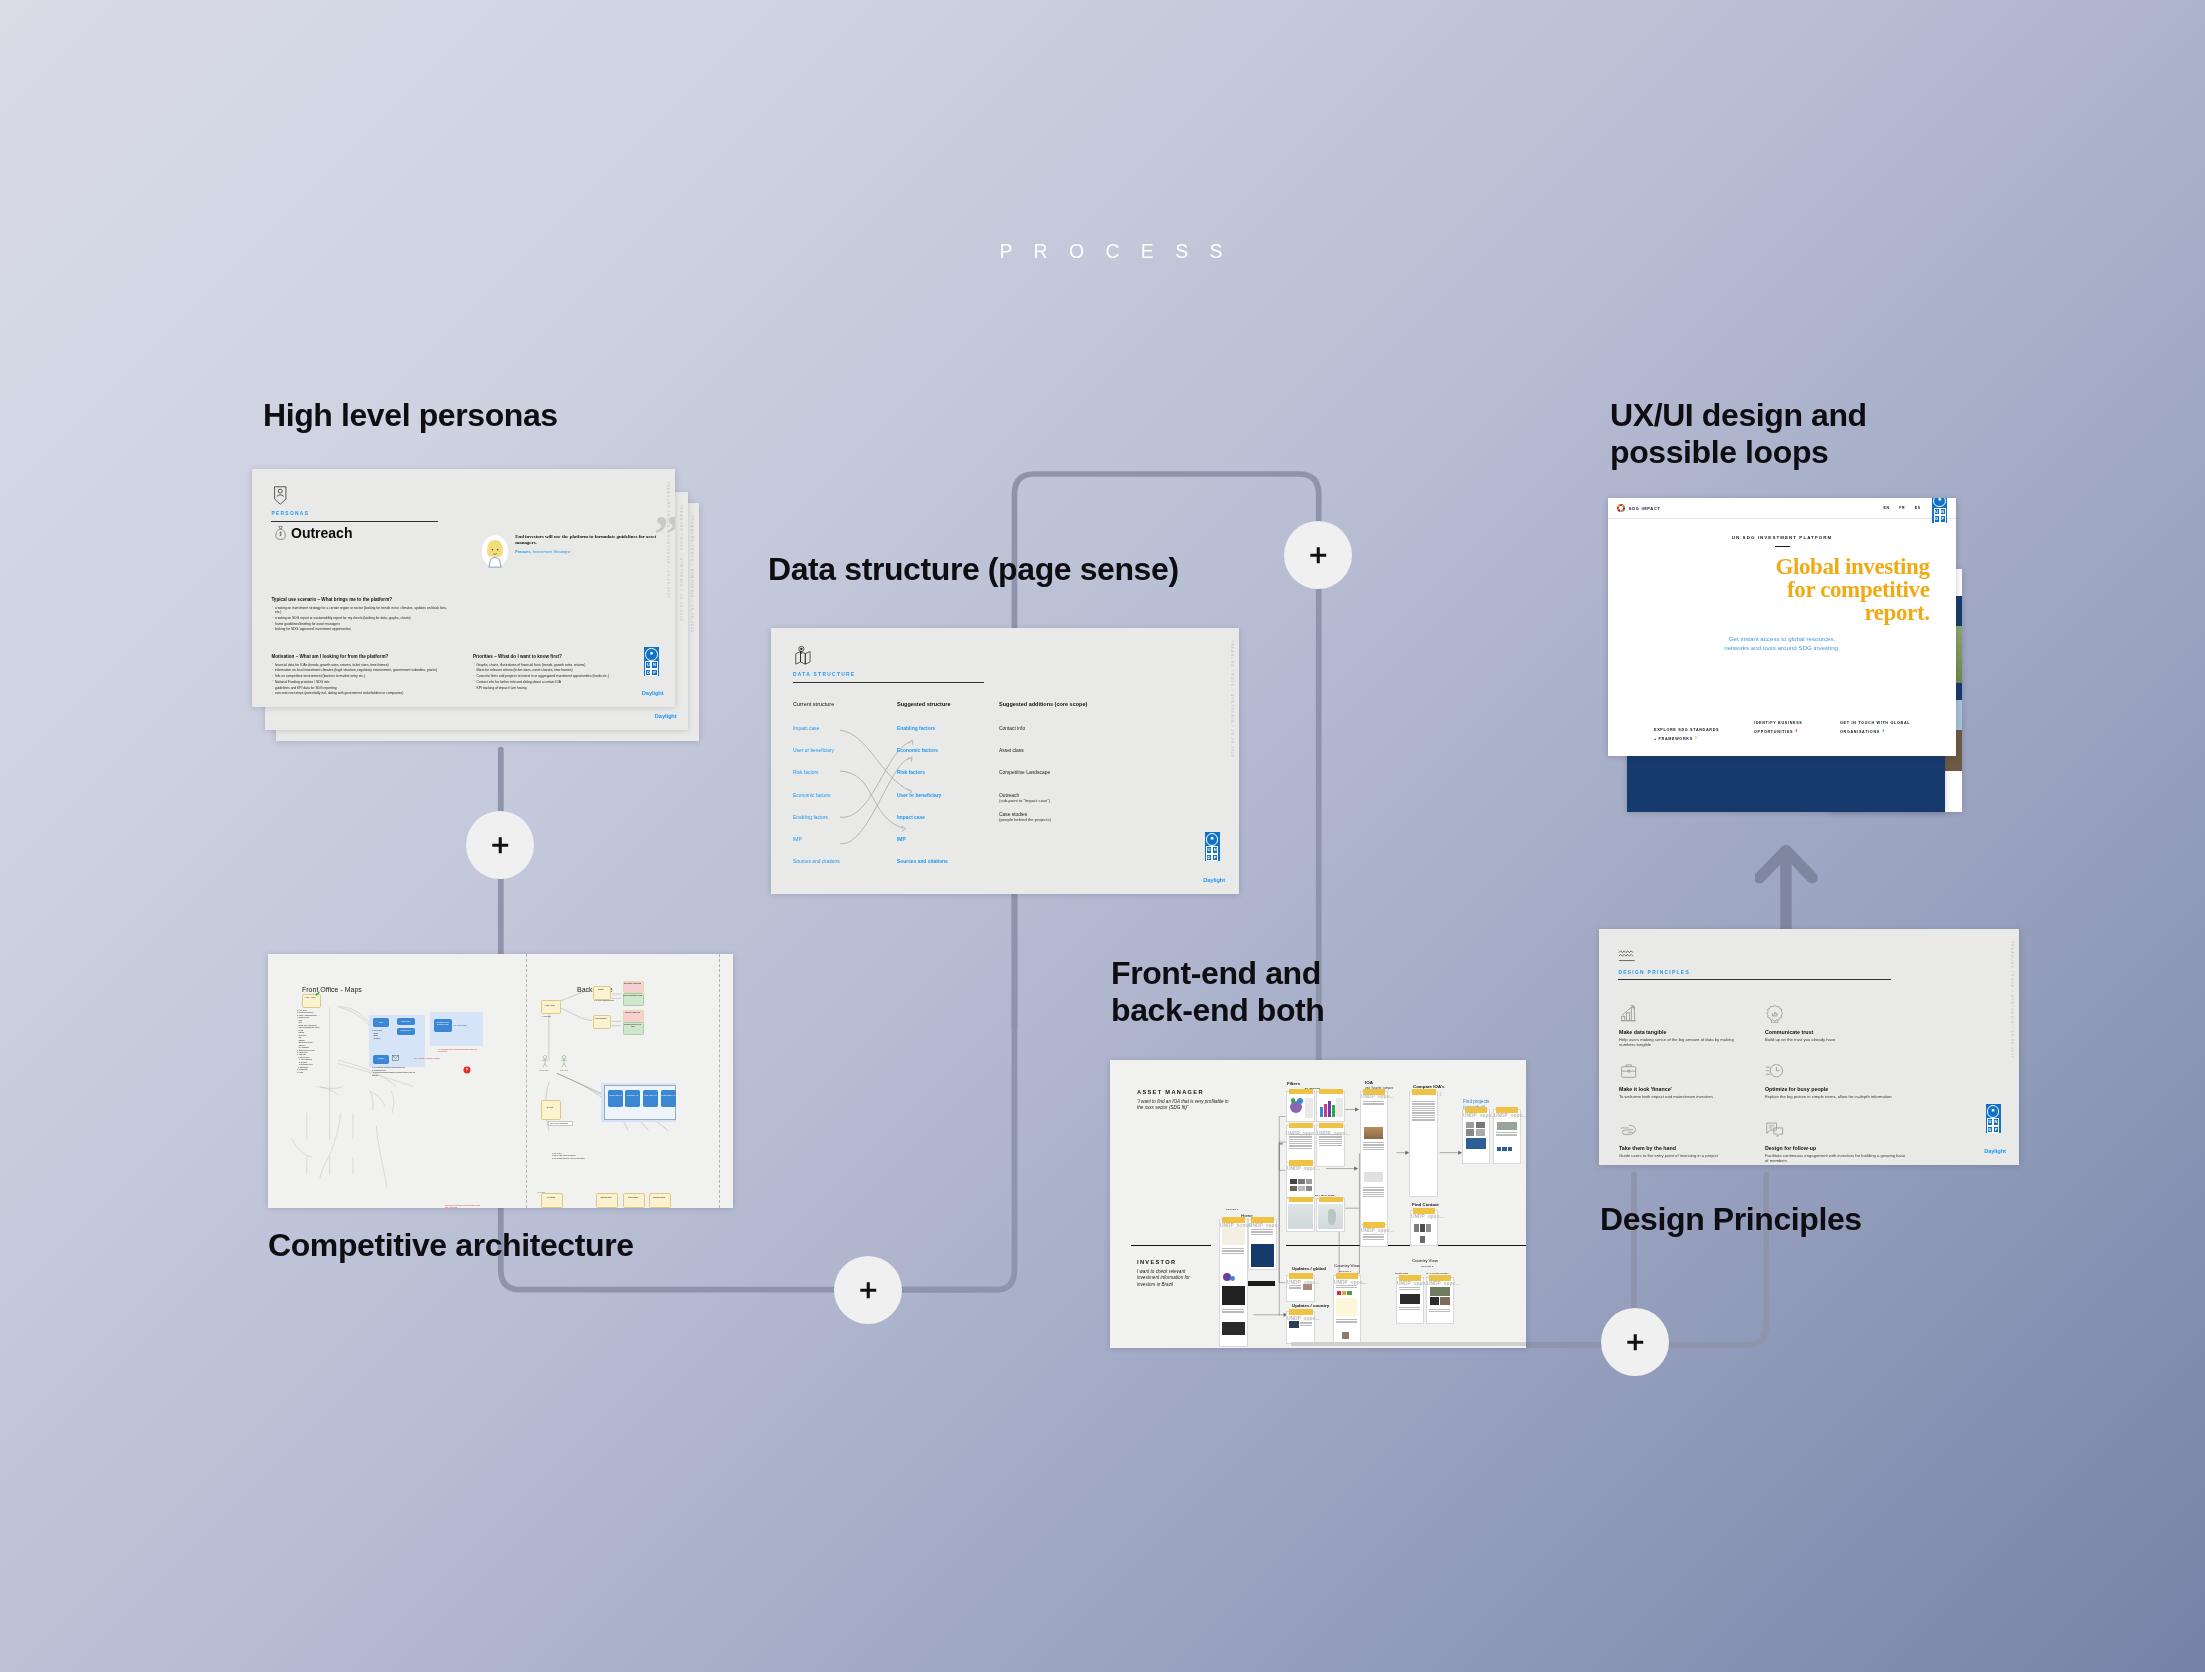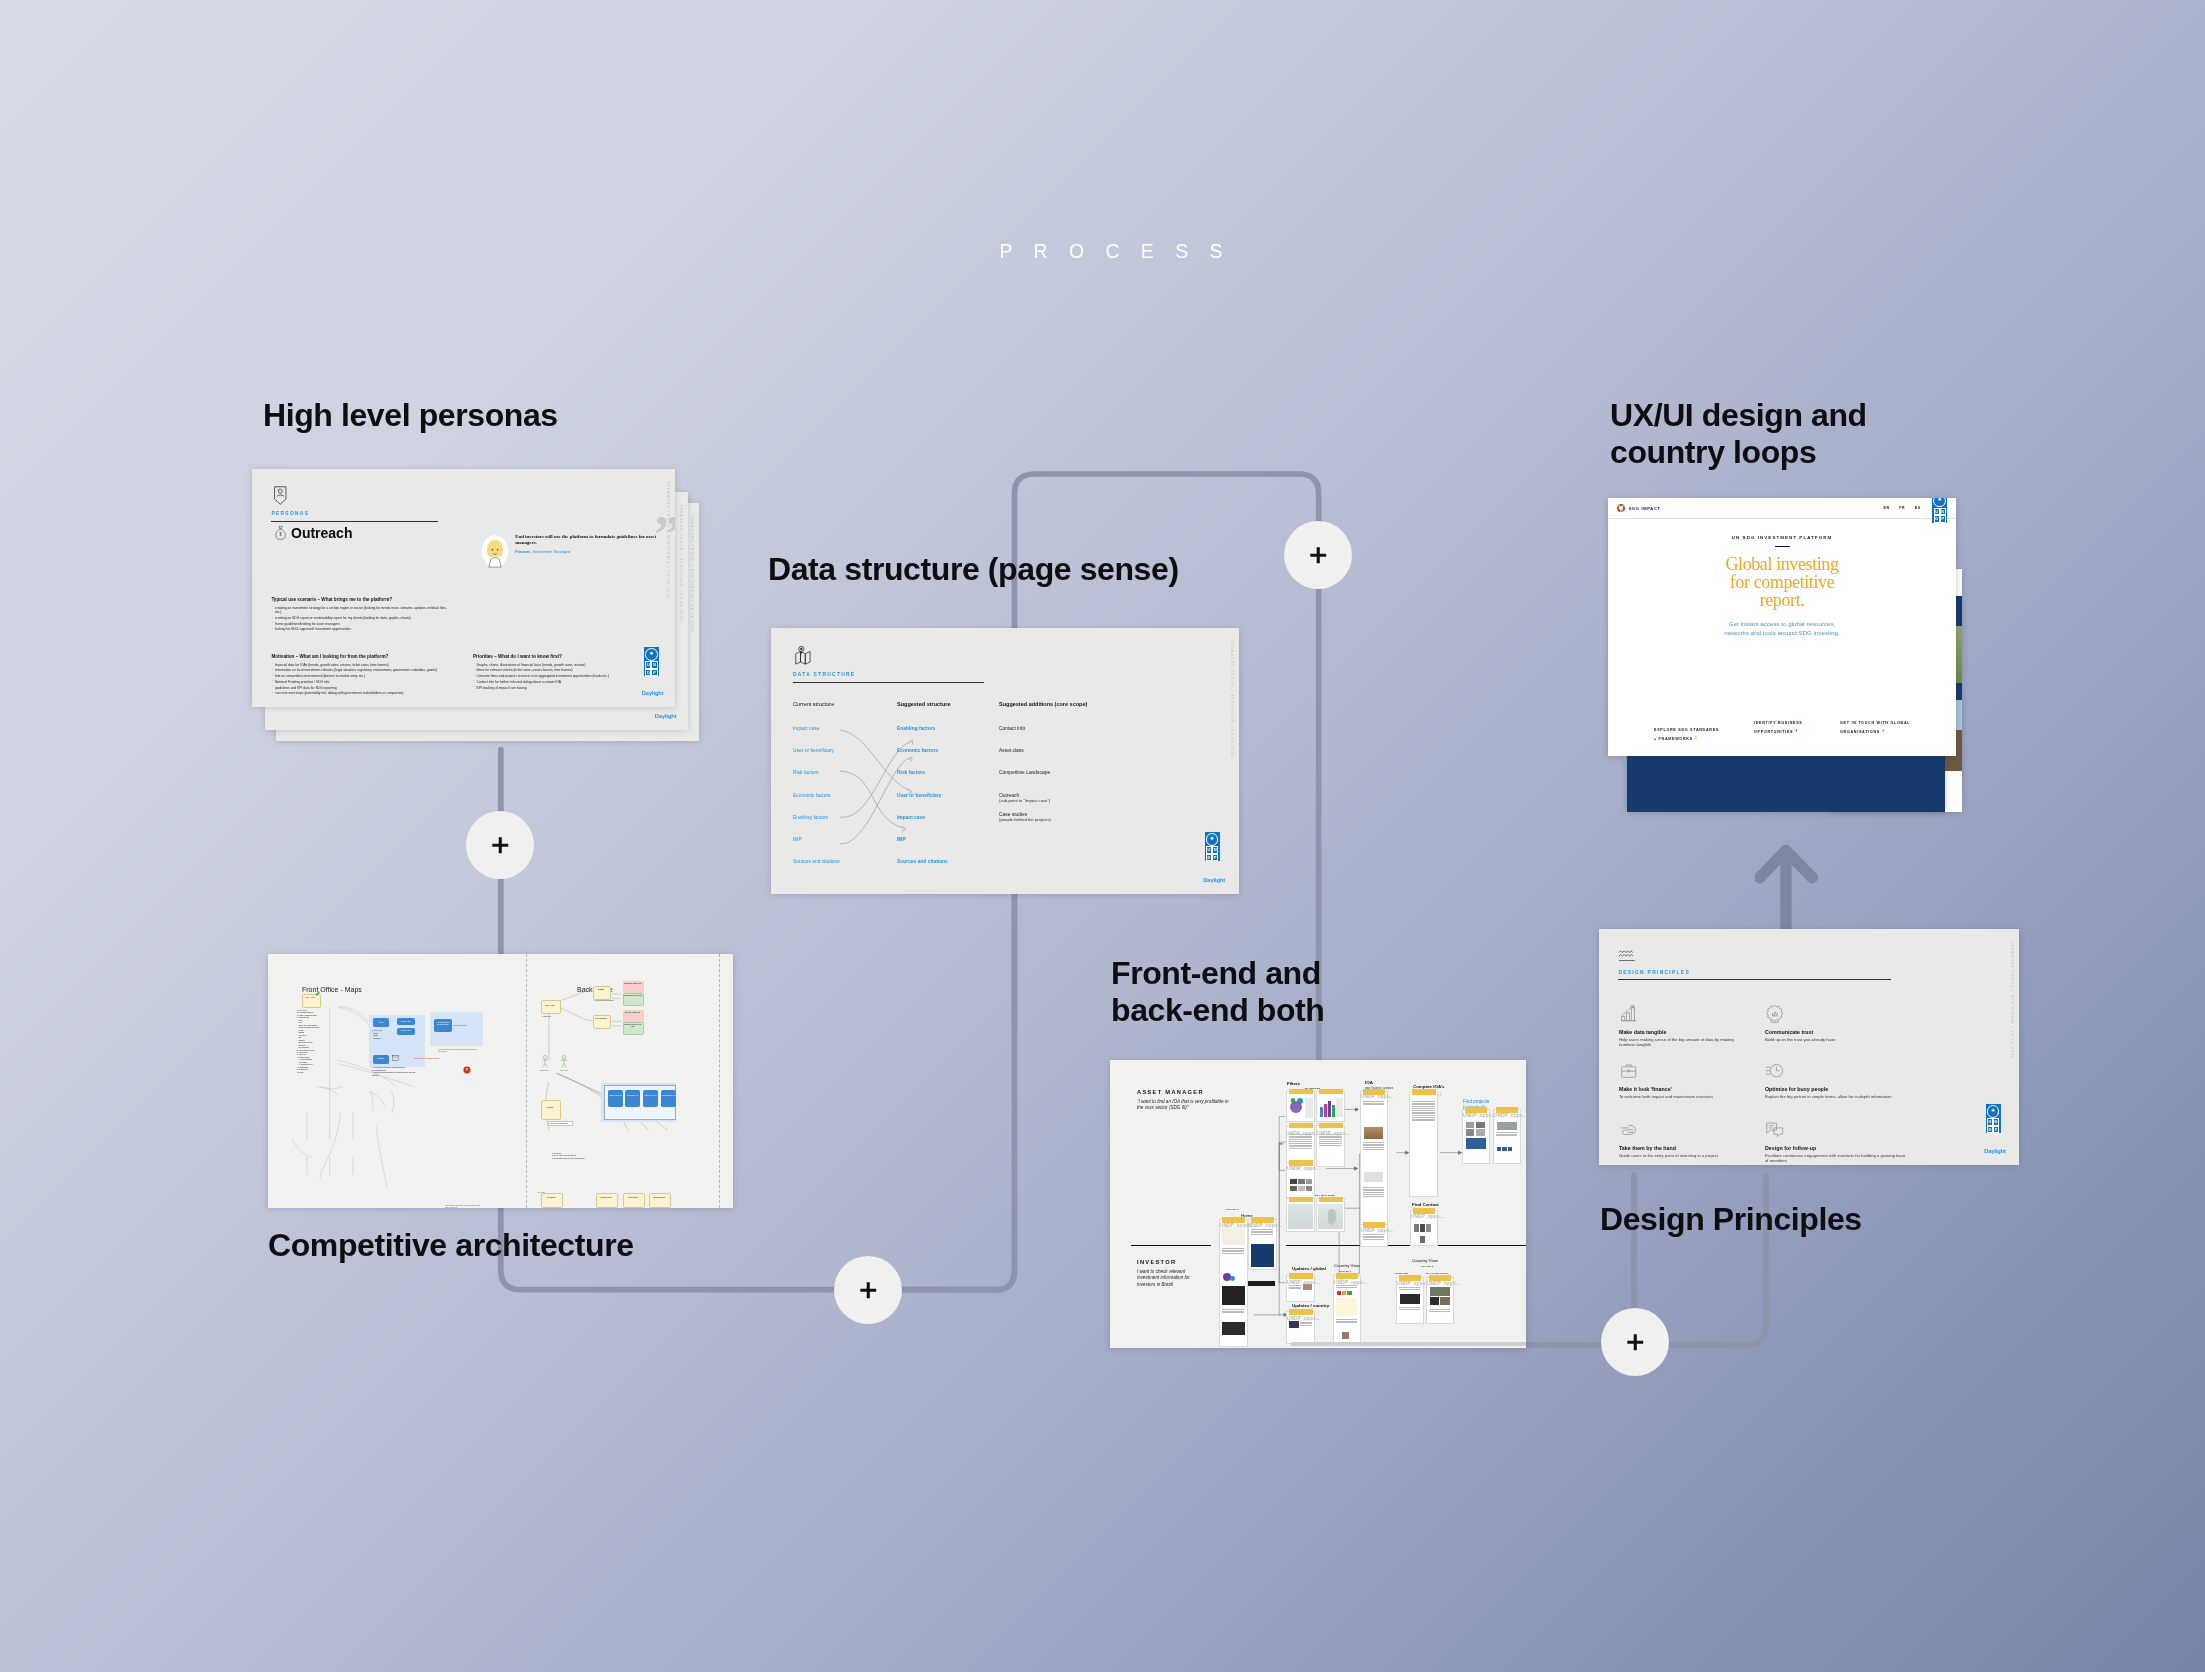--- a/index.html
+++ b/index.html
@@ -78,22 +78,22 @@
   .site-nav{height:20px;border-bottom:0.4px solid #e4e4e4;display:flex;align-items:center;padding:0 8.8px;}
   .site-logo{font-weight:700;font-size:4px;letter-spacing:0.7px;color:#10171f;}
   .sdg-wheel{width:8px;height:8px;border-radius:50%;margin-right:4px;
     background:conic-gradient(#e5243b 0 8%,#dda63a 8% 16%,#4c9f38 16% 24%,#c5192d 24% 32%,#ff3a21 32% 40%,
       #26bde2 40% 48%,#fcc30b 48% 56%,#a21942 56% 64%,#fd6925 64% 72%,#dd1367 72% 80%,
       #fd9d24 80% 88%,#bf8b2e 88% 94%,#3f7e44 94% 100%);
     position:relative;}
   .sdg-wheel:after{content:"";position:absolute;inset:2.2px;background:#fff;border-radius:50%;}
   .lang{font-size:3.5px;font-weight:700;letter-spacing:0.6px;color:#10171f;margin-left:9.7px;}
   .site-kicker{font-size:4.4px;font-weight:700;letter-spacing:1.1px;color:#10171f;text-align:center;}
-  .site-h1{font-family:"Liberation Serif",serif;font-weight:400;color:#efaa16;
-    font-size:18px;line-height:1.0;text-align:center;letter-spacing:-0.4px;}
+  .site-h1{font-family:"Liberation Serif",serif;font-weight:700;color:#efaa16;
+    font-size:23px;line-height:1.0;text-align:right;letter-spacing:-0.4px;}
   .site-sub{color:#4d93d6;font-size:6.2px;line-height:1.45;text-align:center;}
   .cta{font-size:3.7px;font-weight:700;letter-spacing:0.7px;color:#10171f;line-height:1.6;}
   .cta-w{font-size:3.7px;font-weight:700;letter-spacing:0.7px;color:#fff;line-height:1.6;}
 
   
   .ia-title{font-size:7px;color:#1b1b1b;}
   .nodeY{background:#fdf2cf;border:0.4px solid #d9c98a;border-radius:1.8px;}
   .nodeB{background:#3b87d4;border-radius:1.8px;}
   .nodeR{background:#f7cfcf;border:0.4px solid #dda;border-radius:1.3px;}
   .nodeG{background:#cfe7cd;border:0.4px solid #aca;border-radius:1.3px;}
@@ -135,21 +135,21 @@
   <svg class="abs" style="left:1755px;top:825px;width:97px;height:123px" viewBox="0 0 220 280" width="97" height="123">
     <path class="conn-arrow" d="M70,250 L70,60"></path>
     <path class="conn-arrow" d="M10,120 L70,58 L130,120"></path>
   </svg>
 
   <div class="abs process-title">P R O C E S S</div>
 
   <div class="abs heading" style="left:263px;top:397px;">High level personas</div>
   <div class="abs heading" style="left:768px;top:551px;">Data structure (page sense)</div>
   <div class="abs heading" style="left:1610px;top:397px;">UX/UI design and
-country loops</div>
+possible loops</div>
   <div class="abs heading" style="left:268px;top:1227px;">Competitive architecture</div>
   <div class="abs heading" style="left:1111px;top:955px;">Front-end and
 back-end both</div>
   <div class="abs heading" style="left:1600px;top:1201px;">Design Principles</div>
 
   <div class="abs plus" style="left:466px;top:811px;">
     <svg width="26.5" height="26.5" viewBox="0 0 60 60">
         <path d="M30 12 V48 M12 30 H48" stroke="#111" stroke-width="7"></path>
       </svg>
   </div>

